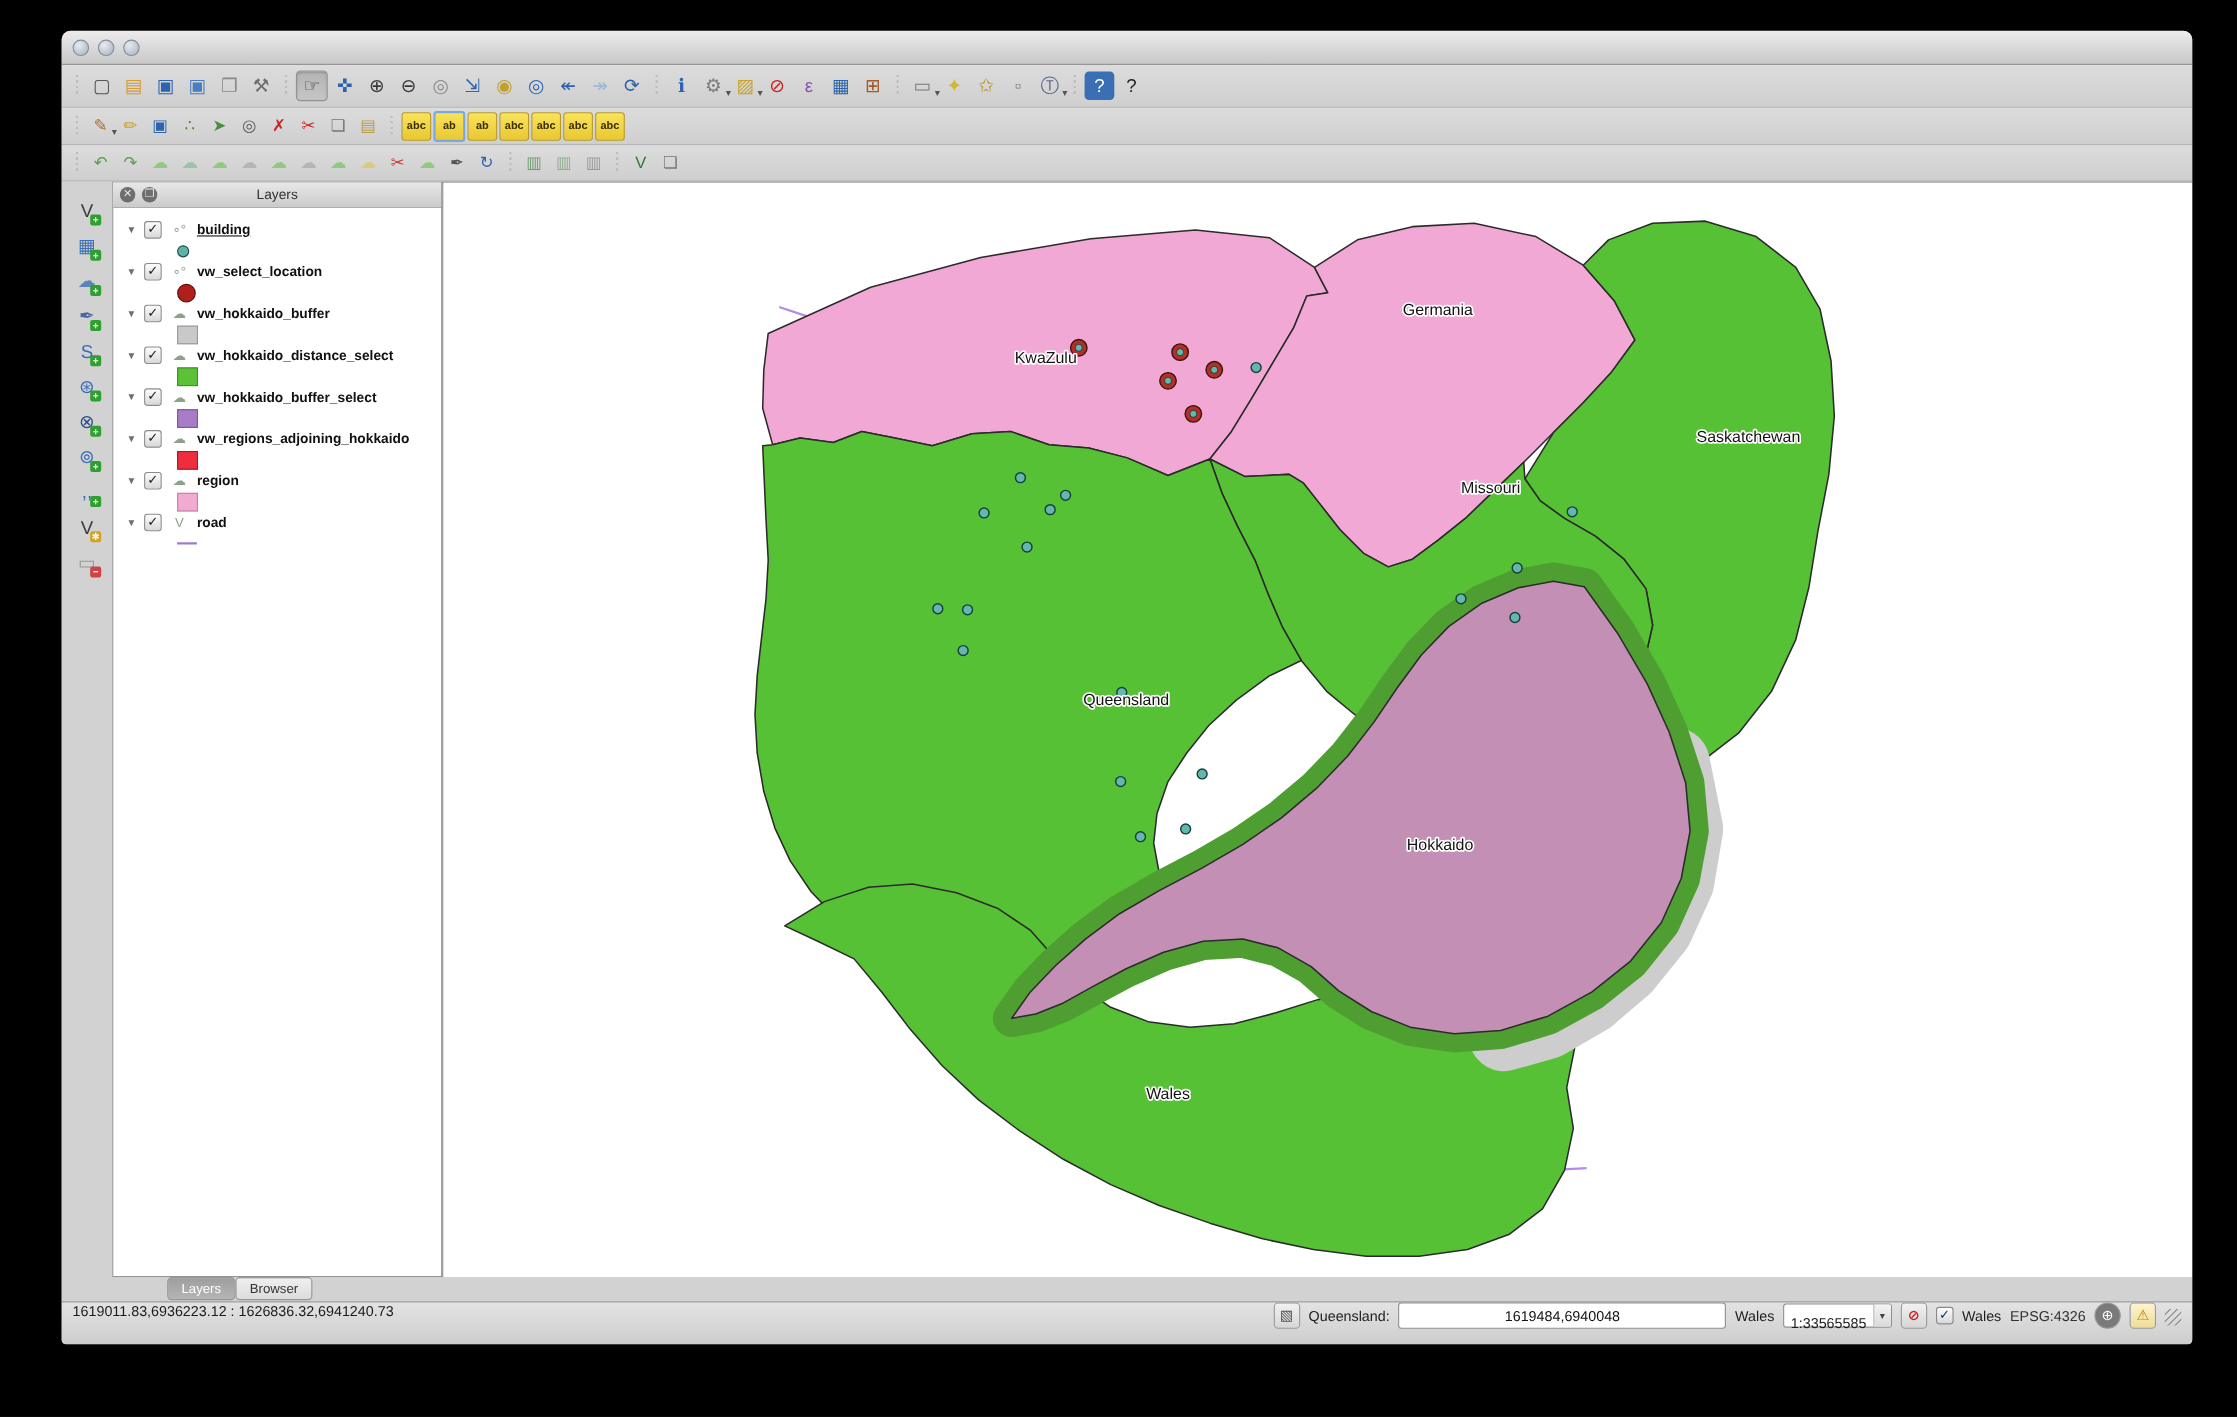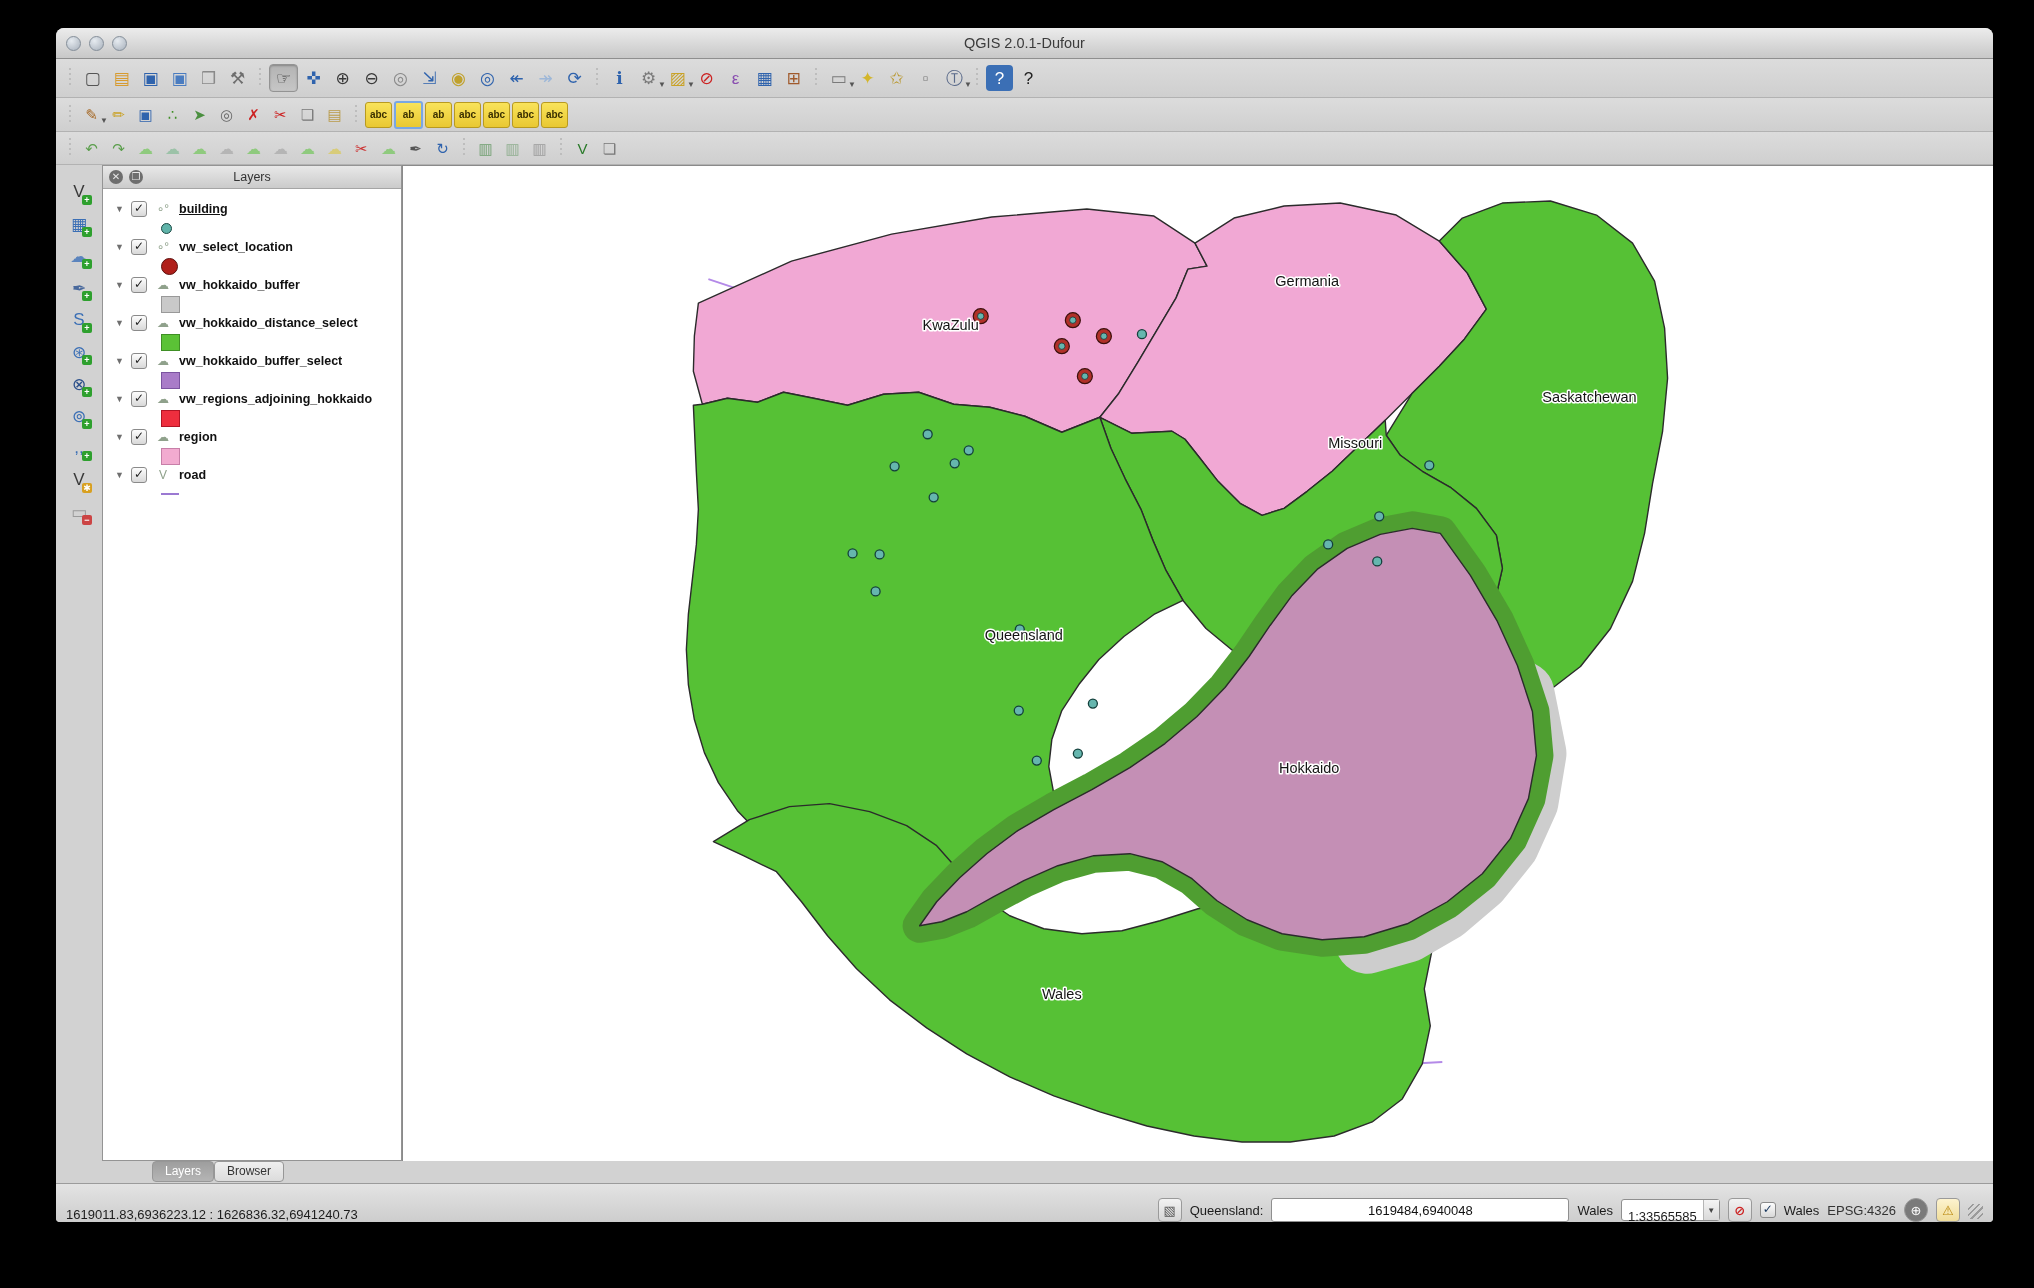--- a/index.html
+++ b/index.html
@@ -64,21 +64,21 @@
   .dock-tabs{height:22px;flex:0 0 22px;display:flex;align-items:flex-start;padding-left:96px;gap:0;}
   .tab{font-size:12px;padding:2px 12px 3px;border:1px solid #979797;background:linear-gradient(#efefef,#dcdcdc);
     color:#333;border-radius:4px;}
   .tab.active{background:linear-gradient(#9e9e9e,#b5b5b5);color:#fff;}
   .right-col{flex:1;display:flex;flex-direction:column;min-width:0;}
   .map-canvas{flex:1;background:#fff;border-left:1px solid #8a8a8a;border-top:1px solid #8a8a8a;position:relative;}
   .map-canvas svg{position:absolute;inset:0;width:100%;height:100%;}
   .bottom-strip{height:22px;flex:0 0 22px;background:#d2d2d2;}
   
   .statusbar{height:38px;flex:0 0 38px;background:linear-gradient(#e3e3e3,#cdcdcd);
-    border-top:1px solid #9b9b9b;display:flex;align-items:flex-end;font-size:13px;color:#1c1c1c;
+    border-top:1px solid #9b9b9b;display:flex;align-items:flex-start;font-size:13px;color:#1c1c1c;
     padding:0 10px;gap:16px;}
   .extent-text{white-space:nowrap;}
   .sb-right{margin-left:auto;display:flex;align-items:center;gap:8px;}
   .sb-btn{width:22px;height:22px;border:1px solid #9a9a9a;border-radius:4px;background:linear-gradient(#f2f2f2,#d6d6d6);
     display:flex;align-items:center;justify-content:center;font-size:13px;}
   .coord-input{width:292px;height:20px;border:1px solid #8f8f8f;border-radius:3px;background:#fff;
     font-size:13px;text-align:center;color:#111;font-family:"Liberation Sans",sans-serif;}
   .scale-combo{display:flex;align-items:center;border:1px solid #8f8f8f;border-radius:3px;background:#fff;height:20px;}
   .scale-val{padding:0 6px;font-size:13px;margin-top:12px;}
   .scale-dd{width:15px;height:100%;border-left:1px solid #b5b5b5;background:linear-gradient(#f4f4f4,#d9d9d9);
@@ -91,21 +91,20 @@
 </head>
 <body>
 
 <div class="window">
   <div class="titlebar">
     <div class="lights">
       <span class="light"></span>
       <span class="light"></span>
       <span class="light"></span>
     </div>
-    <div class="title">QGIS 2.0.1-Dufour</div>
   </div>
 
   <div class="tbrow r1" id="tbrow1">
       <span class="hdl"></span>
       <span class="tbtn">
         <span class="g" style="color: rgb(85, 85, 85);">▢</span>
       </span>
       <span class="tbtn">
         <span class="g" style="color: rgb(215, 155, 48);">▤</span>
       </span>

